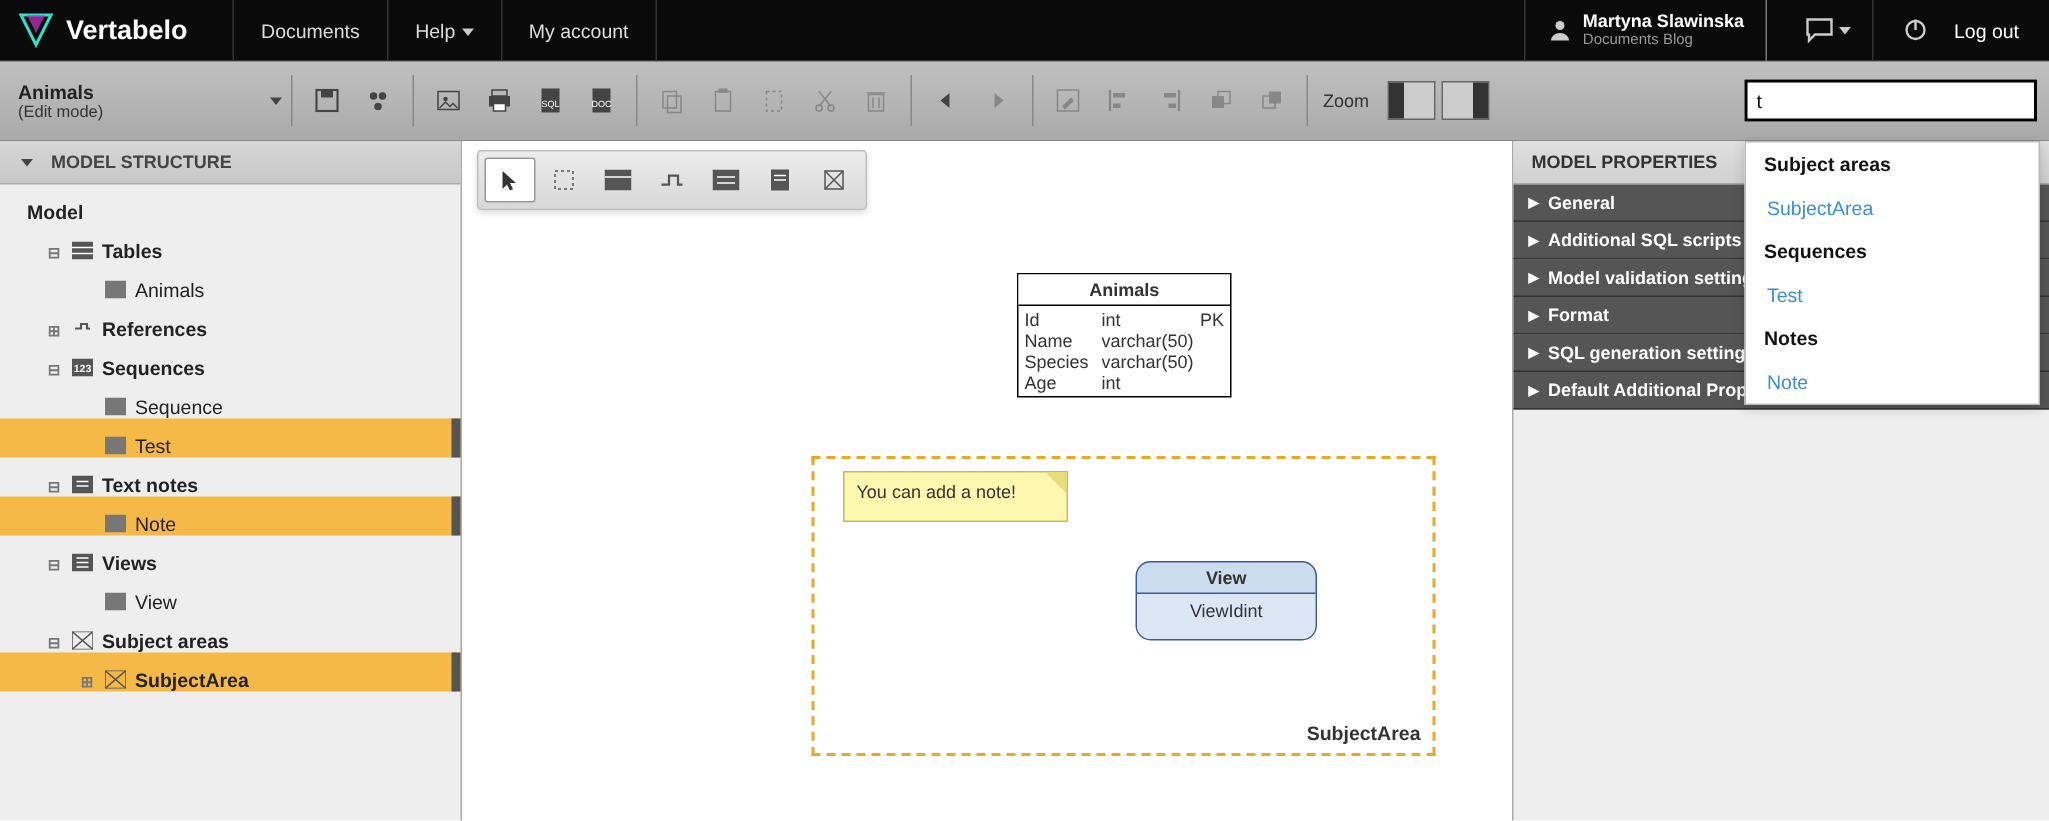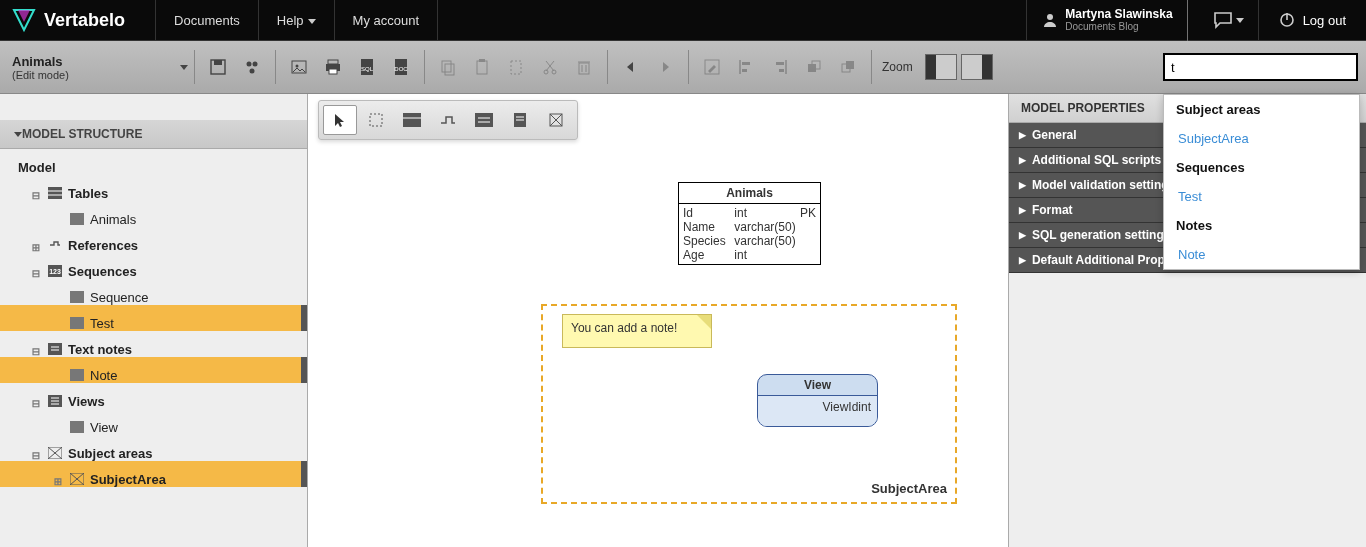--- a/index.html
+++ b/index.html
@@ -13,42 +13,42 @@
 .top-nav { display: flex; gap: 0; }
 .top-nav-item { padding: 0 18px; font-size: 13px; color: #ddd; cursor: pointer; height: 41px; line-height: 41px; border-left: 1px solid #333; text-align: right; }
 .top-nav-item:last-child { border-right: 1px solid #333; }
 .top-right { margin-left: auto; display: flex; align-items: center; gap: 10px; }
 .user-block { display: flex; align-items: center; gap: 6px; padding: 0 14px; border-left: 1px solid #333; border-right: 1px solid #737373; height: 41px; }
 .user-icon { width: 18px; height: 18px; display:flex; align-items:center; justify-content:center; }
 .user-text { line-height: 1.1; }
 .user-name { font-size: 12px; font-weight: bold; }
 .user-sub { font-size: 10px; color: #999; }
 .hdr-icon-btn { padding: 0 14px; height: 41px; display: flex; align-items: center; border-right: 1px solid #333; cursor: pointer; }
-.logout { display: flex; align-items: center; gap: 8px; padding: 0 10px; cursor: pointer; }
+.logout { display: flex; align-items: center; gap: 18px; padding: 0 10px; cursor: pointer; }
 
 
 .toolbar { background: linear-gradient(#c0c0c0,#aaa); height: 53px; display: flex; align-items: center; padding: 0 6px; border-bottom: 1px solid #888; position: relative; }
 .model-title-box { width: 170px; padding: 2px 6px; }
 .model-title { font-weight: bold; font-size: 13px; color: #222; }
 .model-sub { font-size: 11px; color: #333; }
 .tb-sep { width: 1px; height: 34px; background: #888; margin: 0 6px; }
 .tb-btn { width: 34px; height: 34px; display: flex; align-items: center; justify-content: center; cursor: pointer; border-radius: 2px; color: #444; }
 .tb-btn.disabled { opacity: 0.4; cursor: default; }
 .zoom-label { font-size: 12px; color: #333; margin: 0 4px; }
 .view-toggle { display: flex; gap: 4px; margin-left: 8px; }
 .view-toggle .vt { width: 32px; height: 26px; border: 1px solid #666; background: #ccc; display:flex; }
 .vt .dark { background: #333; }
 .search-box { position: absolute; right: 8px; top: 12px; width: 195px; height: 28px; border: 2px solid #000; background: #fff; padding: 2px 6px; font-size: 13px; }
 
 
 .main { display: flex; height: calc(547px - 41px - 53px); }
 
 
 .left-panel { width: 308px; background: #eee; border-right: 1px solid #aaa; display:flex; flex-direction:column; }
-.panel-header { background: linear-gradient(#d6d6d6,#c8c8c8); border-bottom: 1px solid #aaa; padding: 7px 10px; font-size: 12px; font-weight: bold; color: #444; display:flex; align-items:center; gap:0;margin-top:26px; }
+.panel-header { background: linear-gradient(#d6d6d6,#c8c8c8); border-bottom: 1px solid #aaa; padding: 7px 10px; font-size: 12px; font-weight: bold; color: #444; display:flex; align-items:center; gap:12px; }
 .tree { font-size: 13px; color: #222; }
 .tree-row { display: flex; align-items: flex-end; height: 26px; padding-left: 8px; cursor: pointer; }
 .tree-row.selected { background: #f5b947; }
 .tree-row .expander { width: 12px; text-align: center; color: #777; font-size: 10px; flex-shrink:0; }
 .tree-row .node-icon { width: 18px; height: 16px; margin: 0 4px; display:flex; align-items:center; justify-content:center; flex-shrink:0; }
 .tree-row .label { flex: 1; }
 .indent1 { padding-left: 30px; }
 .indent2 { padding-left: 52px; }
 .bold { font-weight: bold; }
 .sel-marker { width: 6px; height: 26px; background: #555; margin-left:auto; }
@@ -72,21 +72,21 @@
 .subject-area { position: absolute; left: 233px; top: 210px; width: 416px; height: 200px; border: 2px dashed #e8a828; }
 .subject-label { position: absolute; right: 8px; bottom: 6px; font-weight: bold; }
 
 
 .note { position: absolute; left: 254px; top: 220px; width: 150px; height: 34px; background: #fff9b0; border: 1px solid #c9b95a; padding: 6px 8px; font-size: 12px; }
 .note::after { content: ''; position: absolute; right: 0; top: 0; width:0; height:0; border-top: 14px solid #e8dd7a; border-left: 14px solid transparent; }
 
 
 .entity-view { position: absolute; left: 449px; top: 280px; width: 121px; border: 1px solid #3a5a99; background: #cdddf0; border-radius: 10px; overflow: hidden; font-size: 12px; }
 .entity-view .head { text-align: center; font-weight: bold; border-bottom: 1px solid #3a5a99; padding: 3px; }
-.entity-view .body { padding: 4px 6px 12px; display:flex; justify-content:flex-end; background:#dce7f5; }
+.entity-view .body { padding: 4px 6px 12px; display:flex; justify-content:center; background:#dce7f5; }
 
 
 .right-panel { width: 358px; background: #eee; border-left: 1px solid #aaa; position: relative; }
 .rp-header { background: linear-gradient(#e0e0e0,#d0d0d0); border-bottom: 1px solid #aaa; padding: 7px 12px; font-size: 12px; font-weight: bold; color: #333; }
 .rp-section { background: #555; color: #fff; font-size: 12px; font-weight: bold; padding: 5px 10px; border-bottom: 1px solid #333; cursor: pointer; display:flex; align-items:center; gap:6px; }
 .rp-section .caret { font-size: 9px; }
 
 
 .search-dropdown { position: absolute; right: 6px; top: 94px; width: 197px; background: #fff; border: 1px solid #bbb; box-shadow: 0 2px 8px rgba(0,0,0,.2); z-index: 50; }
 .sd-group { padding: 7px 12px; font-weight: bold; font-size: 13px; color: #111; }

